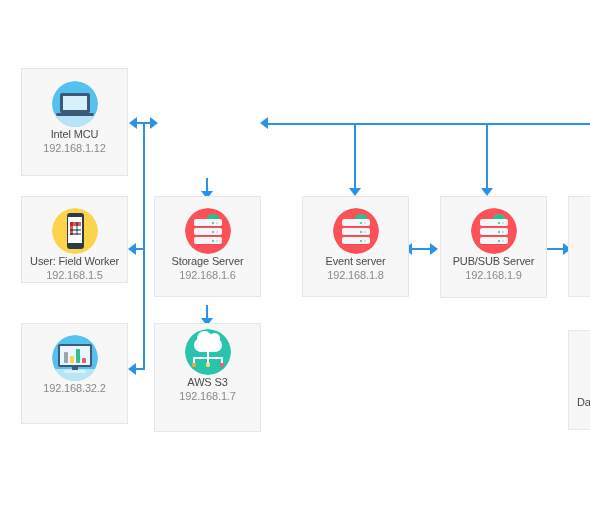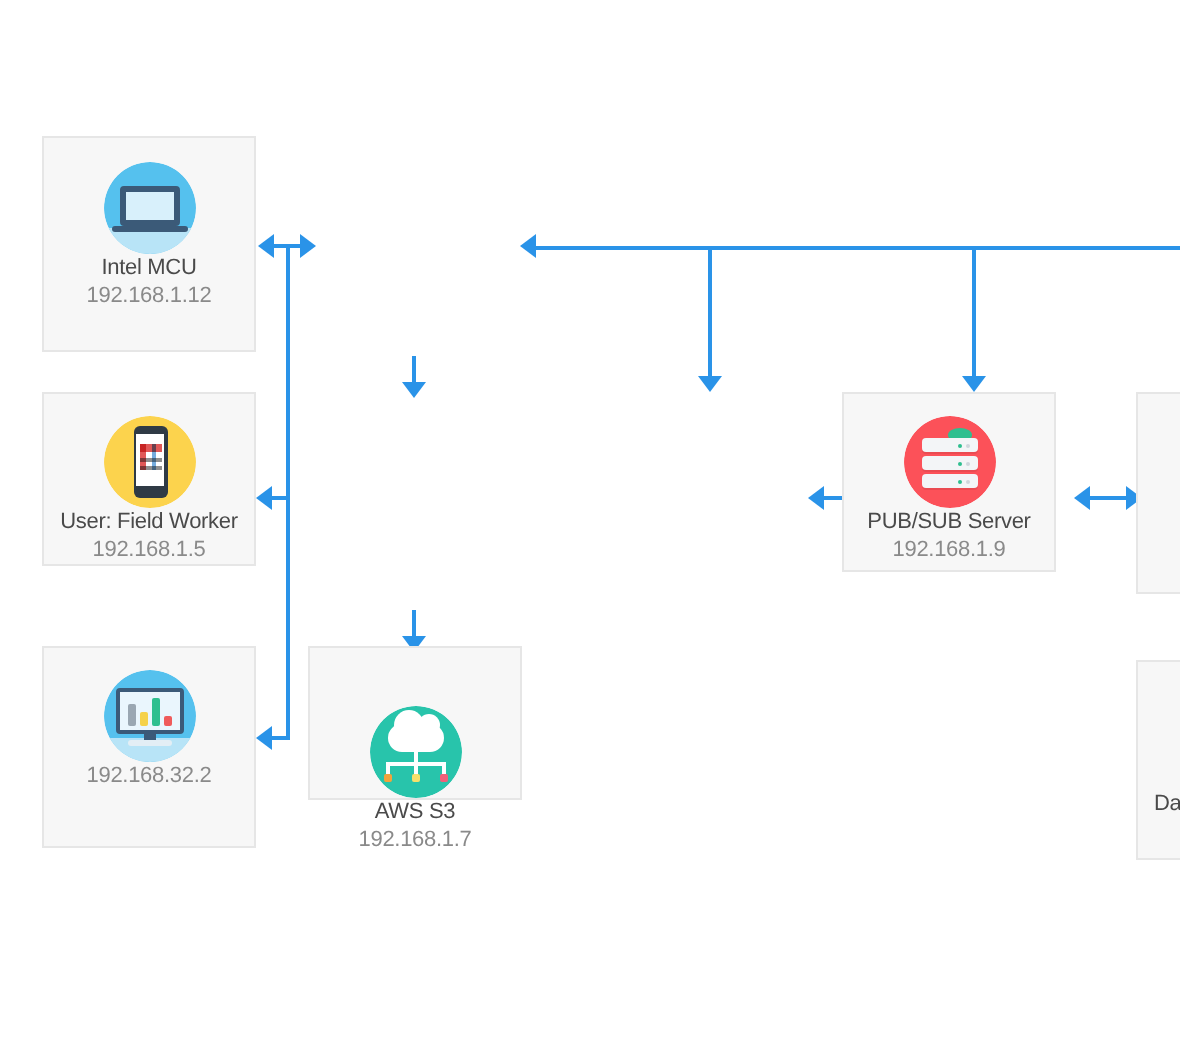--- a/index.html
+++ b/index.html
@@ -222,23 +222,67 @@
     <div class="node-icon ic-phone">
       <div class="ic-circle"></div>
         <div class="body"></div>
       <div class="scr"></div>
         <div class="qr"></div>
     </div>
     <div class="node-label">User: Field Worker</div>
     <div class="node-ip">192.168.1.5</div>
   </div>
 
-
-
-  <div class="node" style="left:421px; top:196px; width:107px; height:90px; padding-top:11px;">
+  <div class="node" style="left:154px; top:196px; width:107px; height:101px; padding-top:11px;">
+    <div class="node-icon ic-server">
+      <div class="ic-circle"></div>
+      <div class="rack">
+        <div class="cap"></div>
+        <div class="unit u1">
+            <span class="led" style="left:18px;top:3px"></span>
+            <span class="led led2" style="left:22px;top:3px"></span>
+          </div>
+        <div class="unit u2">
+            <span class="led" style="left:18px;top:3px"></span>
+            <span class="led led2" style="left:22px;top:3px"></span>
+          </div>
+        <div class="unit u3">
+            <span class="led" style="left:18px;top:3px"></span>
+            <span class="led led2" style="left:22px;top:3px"></span>
+          </div>
+      </div>
+    </div>
+    <div class="node-label">Storage Server</div>
+    <div class="node-ip">192.168.1.6</div>
+  </div>
+
+  <div class="node" style="left:302px; top:196px; width:107px; height:101px; padding-top:11px;">
+    <div class="node-icon ic-server">
+      <div class="ic-circle"></div>
+      <div class="rack">
+        <div class="cap"></div>
+        <div class="unit u1">
+            <span class="led" style="left:18px;top:3px"></span>
+            <span class="led led2" style="left:22px;top:3px"></span>
+          </div>
+        <div class="unit u2">
+            <span class="led" style="left:18px;top:3px"></span>
+            <span class="led led2" style="left:22px;top:3px"></span>
+          </div>
+        <div class="unit u3">
+            <span class="led" style="left:18px;top:3px"></span>
+            <span class="led led2" style="left:22px;top:3px"></span>
+          </div>
+      </div>
+    </div>
+    <div class="node-label">Event server</div>
+    <div class="node-ip">192.168.1.8</div>
+  </div>
+
+  <div class="node" style="left:440px; top:196px; width:107px; height:102px; padding-top:11px;">
     <div class="node-icon ic-server">
       <div class="ic-circle"></div>
       <div class="rack">
         <div class="cap"></div>
         <div class="unit u1">
             <span class="led" style="left:18px;top:3px"></span>
             <span class="led led2" style="left:22px;top:3px"></span>
           </div>
         <div class="unit u2">
             <span class="led" style="left:18px;top:3px"></span>
@@ -265,21 +309,21 @@
           <div class="bar b2"></div>
         <div class="bar b3"></div>
           <div class="bar b4"></div>
       </div>
       <div class="neck"></div>
         <div class="foot"></div>
     </div>
     <div class="node-ip">192.168.32.2</div>
   </div>
 
-  <div class="node" style="left:154px; top:323px; width:107px; height:77px; padding-top:29px;">
+  <div class="node" style="left:154px; top:323px; width:107px; height:109px; padding-top:5px;">
     <div class="node-icon ic-cloud">
       <div class="ic-circle"></div>
         <div class="cloud"></div>
       <div class="trunk"></div>
         <div class="bus"></div>
       <div class="leg l1"></div>
         <div class="leg l2"></div>
         <div class="leg l3"></div>
       <div class="dot d1"></div>
         <div class="dot d2"></div>

